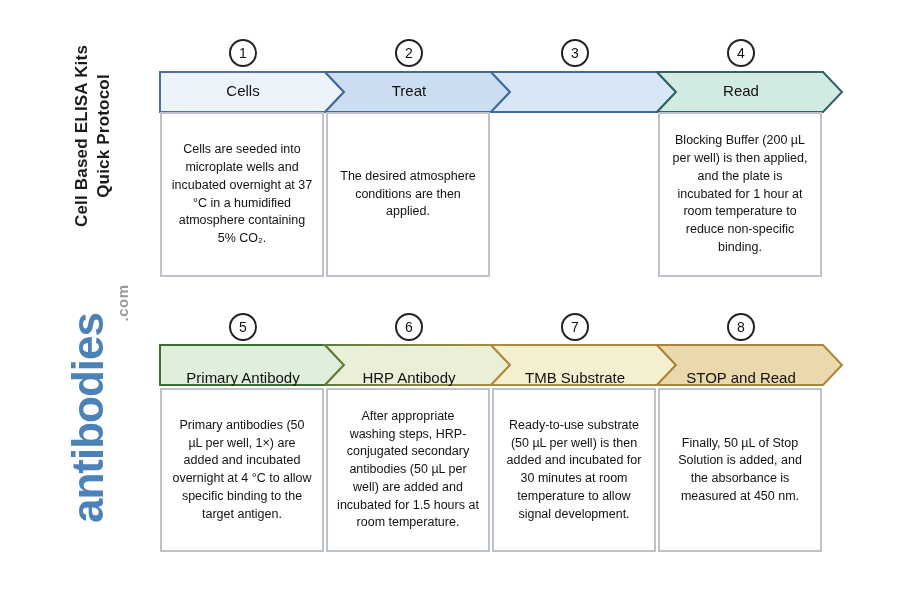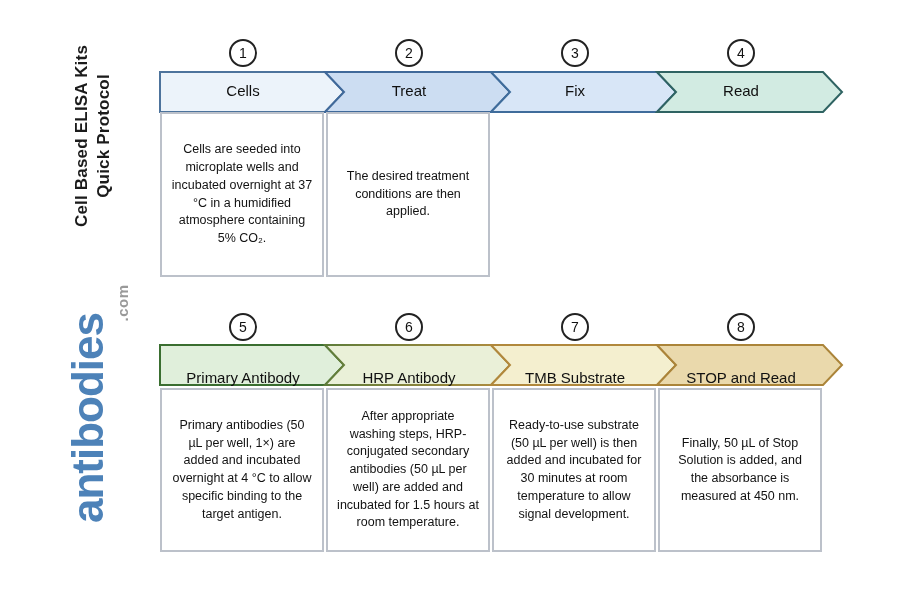--- a/index.html
+++ b/index.html
@@ -96,28 +96,30 @@
     </div>
   <div class="step-circle row1-circle k2">
       <span>3</span>
     </div>
   <div class="step-circle row1-circle k3">
       <span>4</span>
     </div>
 
   <div class="banner-label row1-label c0">Cells</div>
   <div class="banner-label row1-label c1">Treat</div>
-  <div class="banner-label row1-label c2">Fix</div>
   <div class="banner-label row1-label c3">Read</div>
 
   <div class="step-body row1-body c0">
       <p>Cells are seeded into microplate wells and incubated overnight at 37 °C in a humidified atmosphere containing 5% CO₂.</p>
     </div>
   <div class="step-body row1-body c1">
-      <p>The desired treatment conditions are then applied.</p>
+      <p>The desired atmosphere conditions are then applied.</p>
+    </div>
+  <div class="step-body row1-body c3">
+      <p>Blocking Buffer (200 µL per well) is then applied, and the plate is incubated for 1 hour at room temperature to reduce non-specific binding.</p>
     </div>
 
   <div class="step-circle row2-circle k0">
       <span>5</span>
     </div>
   <div class="step-circle row2-circle k1">
       <span>6</span>
     </div>
   <div class="step-circle row2-circle k2">
       <span>7</span>

